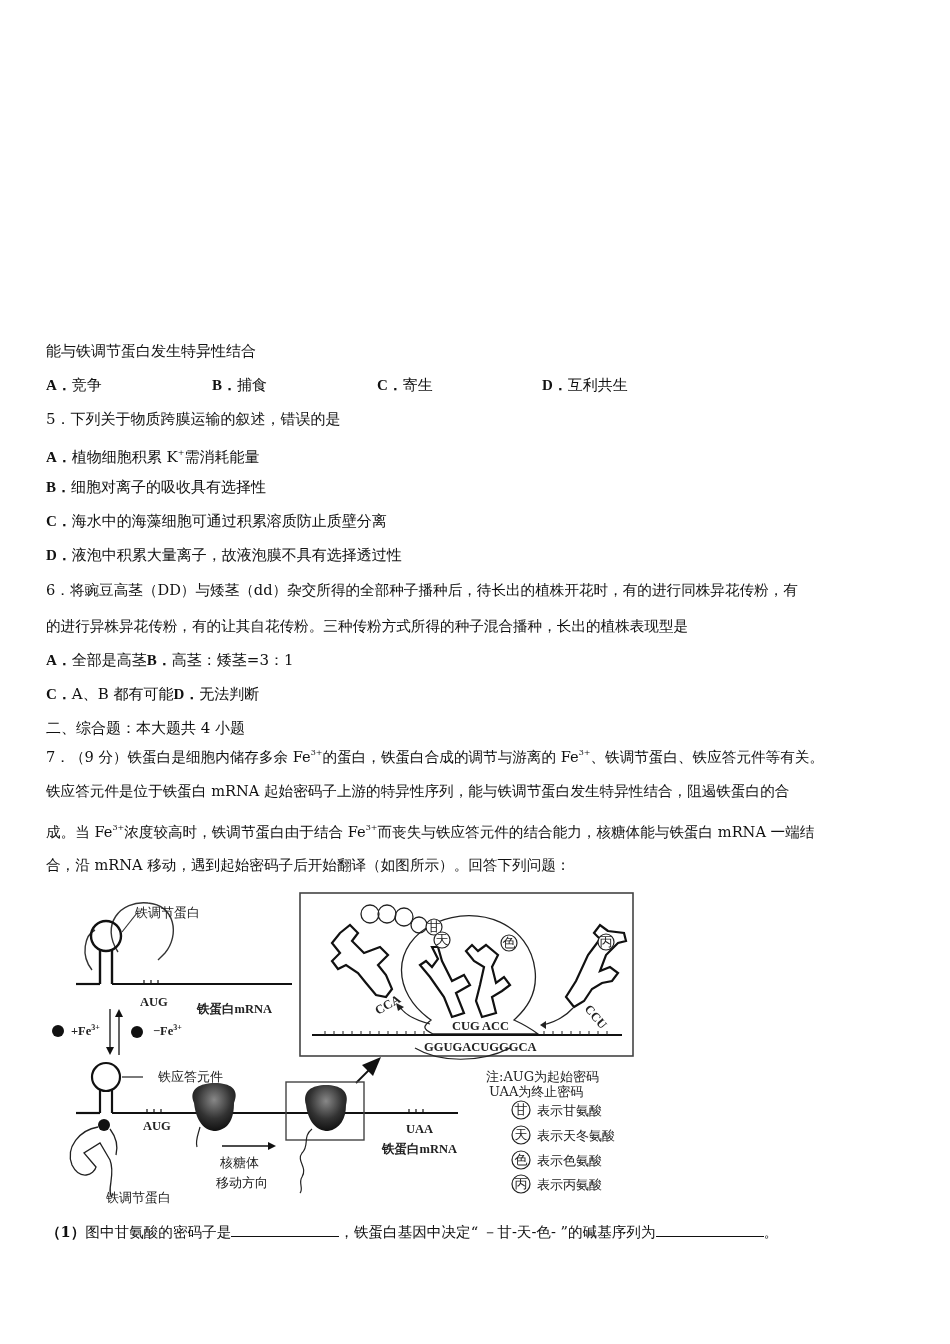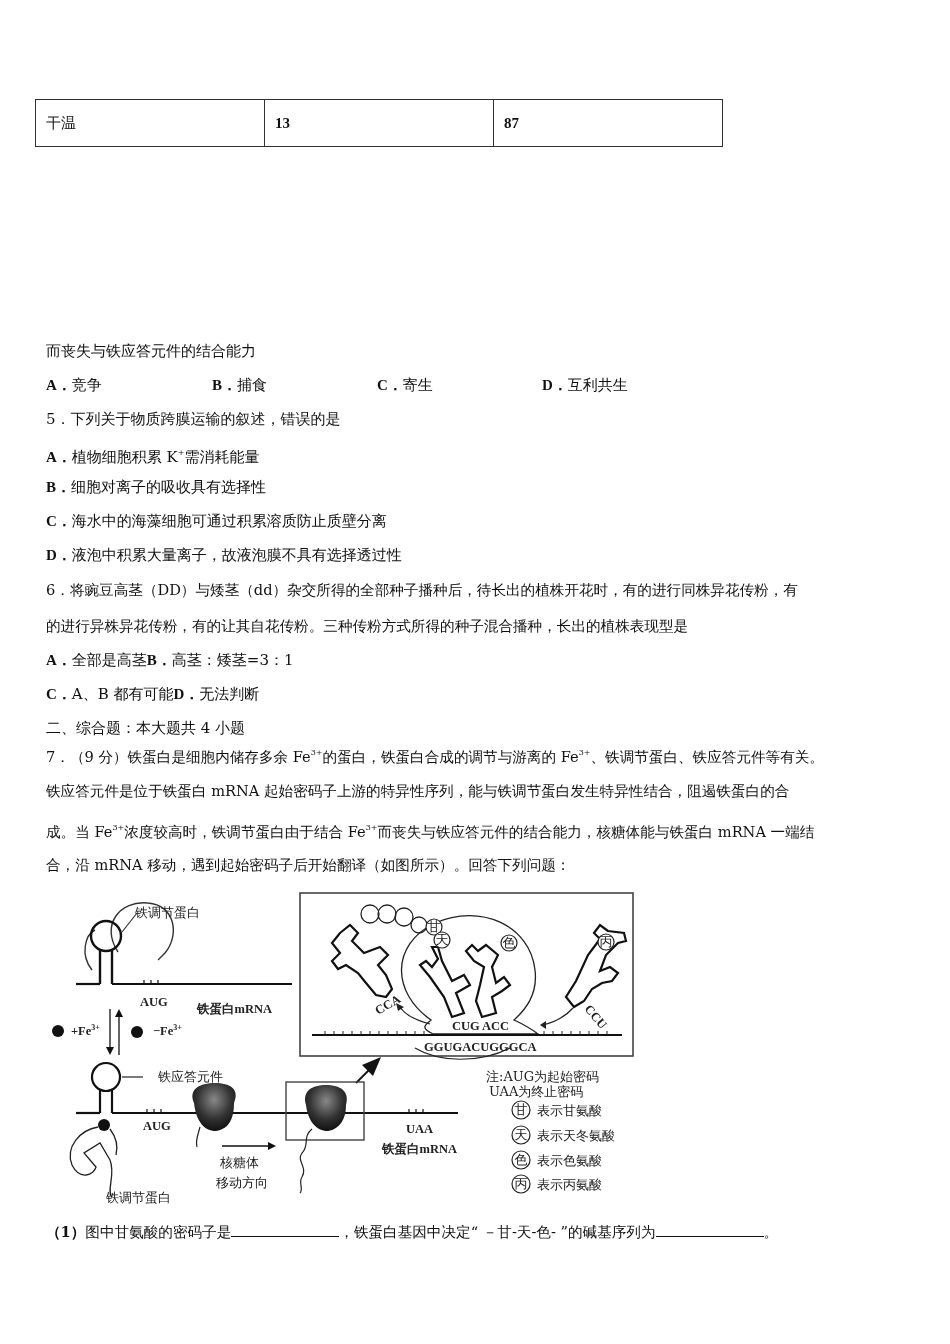--- a/index.html
+++ b/index.html
@@ -21,29 +21,24 @@
 
   .figure { position: absolute; left: 40px; top: 885px; width: 600px; height: 325px; }
   .fig-text { font-family: "DejaVu Serif", serif; font-size: 13px; fill: #222; }
   .fig-text-b { font-family: "Liberation Serif", serif; font-size: 12.5px; font-weight: bold; fill: #222; }
 </style>
 </head>
 <body>
 
 <table class="data-table">
   <tbody>
-  <tr>
-    <td class="c0">干温</td>
-    <td class="c1">13</td>
-    <td class="c2">87</td>
-  </tr>
 </tbody>
   </table>
 
-<div class="line" style="top:341px;">而丧失与铁应答元件的结合能力</div>
+<div class="line" style="top:341px;">能与铁调节蛋白发生特异性结合</div>
 <div class="line" style="top:375px; width:700px;">
   <span class="abs" style="left:0;"><span class="opt-letter">A．</span><span>竞争</span></span>
   <span class="abs" style="left:166px;"><span class="opt-letter">B．</span><span>捕食</span></span>
   <span class="abs" style="left:331px;"><span class="opt-letter">C．</span><span>寄生</span></span>
   <span class="abs" style="left:496px;"><span class="opt-letter">D．</span><span>互利共生</span></span>
 </div>
 
 <div class="line" style="top:409px;">
   <span>5．</span><span>下列关于物质跨膜运输的叙述，错误的是</span>
 </div>

